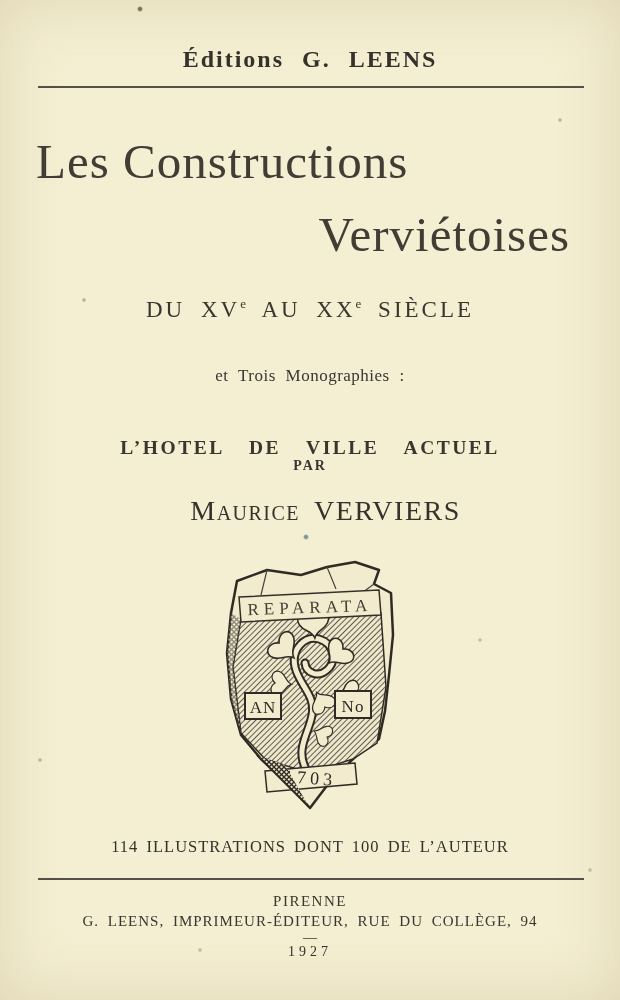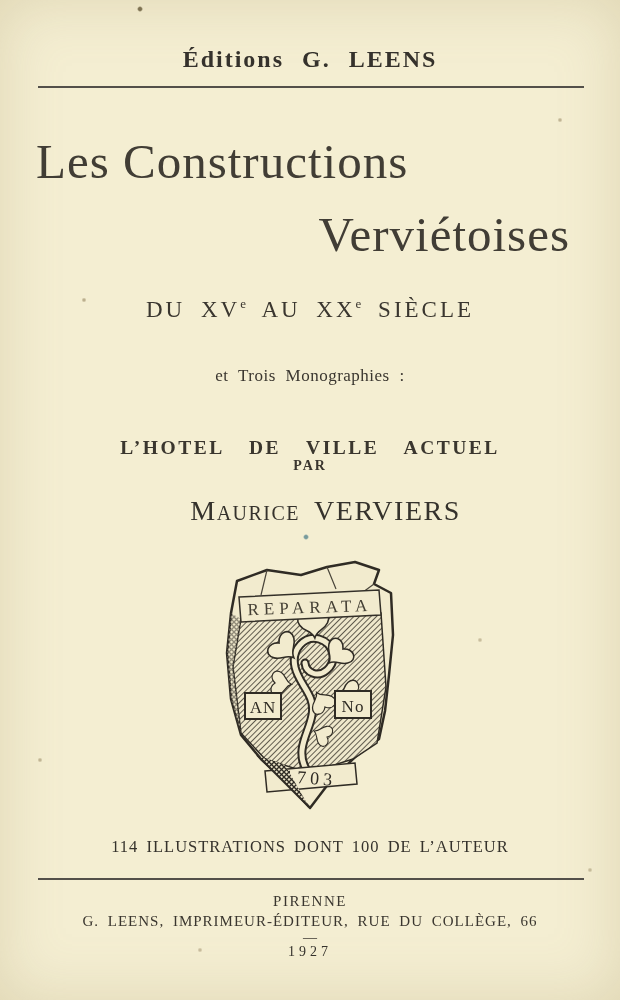--- a/index.html
+++ b/index.html
@@ -148,19 +148,19 @@
       <text x="101" y="56" text-anchor="middle" font-family="Liberation Serif, DejaVu Serif, serif" font-size="17" fill="#454035" letter-spacing="5" transform="rotate(-2 101 52)">REPARATA</text>
     </svg>
   </div>
 
   <div class="abs centered illustrations-note">114 ILLUSTRATIONS DONT 100 DE L’AUTEUR</div>
 
   <div class="rule rule-bottom"></div>
 
   <div class="abs centered imprint-city">PIRENNE</div>
 
-  <div class="abs centered imprint-line">G. LEENS, IMPRIMEUR-ÉDITEUR, RUE DU COLLÈGE, 66</div>
+  <div class="abs centered imprint-line">G. LEENS, IMPRIMEUR-ÉDITEUR, RUE DU COLLÈGE, 94</div>
 
   <div class="abs centered imprint-separator">—</div>
 
   <div class="abs centered publication-year">1927</div>
 
 </div>
 
 </body></html>

